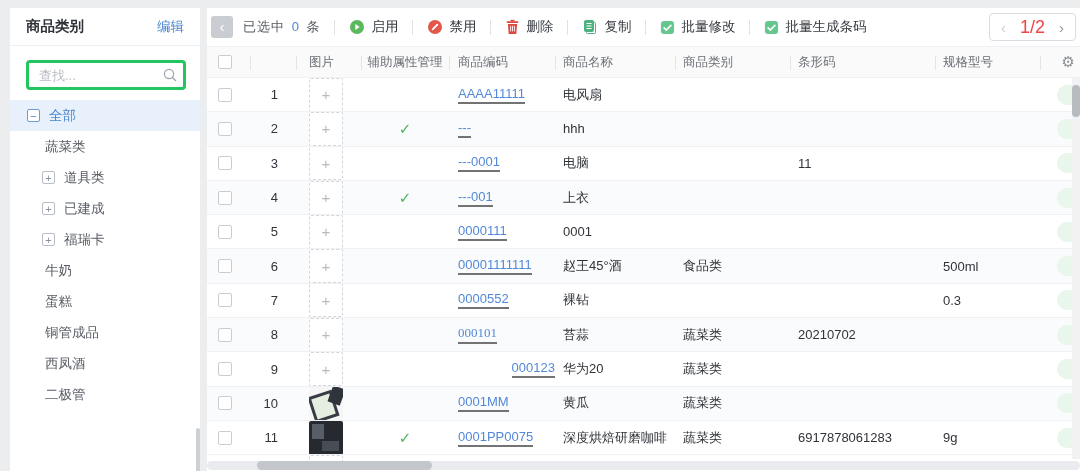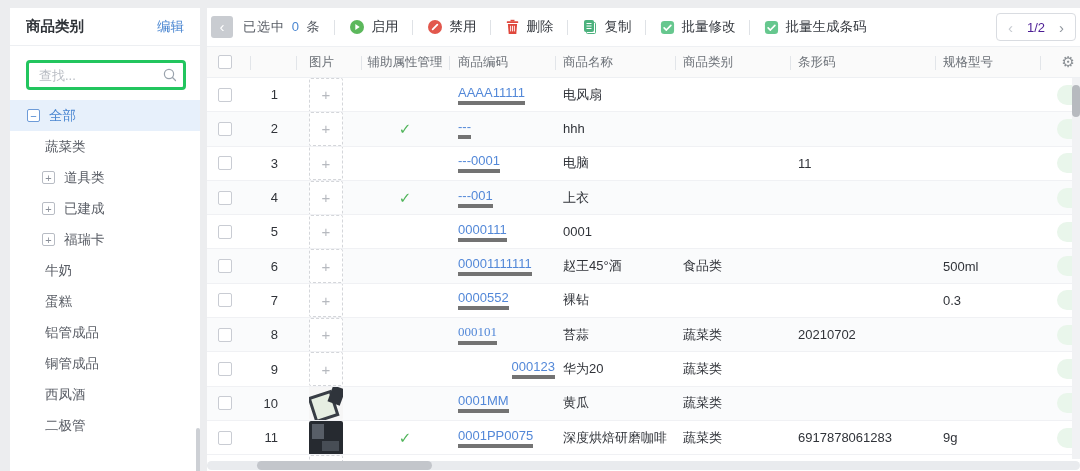--- a/index.html
+++ b/index.html
@@ -26,32 +26,32 @@
   .toolbar{height:38px;display:flex;align-items:center;padding-left:4px}
   .collapse-btn{width:22px;height:22px;background:#c9ccd1;border:none;border-radius:3px;color:#fff;font-size:15px;line-height:20px;cursor:pointer;flex:none}
   .sel-info{margin-left:10px;font-size:13px;color:#565b63;letter-spacing:1px;white-space:nowrap}
   .sel-count{color:#4a86d1;margin:0 2px}
   #tb-buttons{display:flex;align-items:center}
   .tb-div{width:1px;height:15px;background:#dfe2e6;margin:0 14px;flex:none}
   .tb-btn{display:flex;align-items:center;gap:6px;background:none;border:none;font-size:13.5px;color:#363a40;cursor:pointer;white-space:nowrap;font-family:inherit}
   .tb-btn .ic{display:flex;align-items:center}
   .pager{margin-left:auto;margin-right:4px;height:28px;border:1px solid #d9dce1;border-radius:4px;display:flex;align-items:center;padding:0 11px;gap:14px;background:#fff}
   .pg-prev{color:#c6cad0;font-size:15px;cursor:default}
-  .pg-cur{font-size:13px;color:#4c1d95}
+  .pg-cur{font-size:18px;color:#ef4444}
   .pg-next{color:#8f959d;font-size:15px;cursor:pointer}
 
   
   .thead{height:32px;background:#fafafa;border-top:1px solid #eef0f3;border-bottom:1px solid #eef0f3;display:flex;align-items:center;font-size:12.5px;color:#6b7077}
   .hcell{position:relative;height:100%;display:flex;align-items:center;flex:none}
   .hcell .sep{position:absolute;left:0;top:9px;width:1px;height:14px;background:#e2e5e9}
   .trow{display:flex;align-items:center;height:34.3px;border-bottom:1px solid #f0f1f4;font-size:13px;color:#303339}
   .trow:nth-child(even){background:#fafbfc}
   .tcell{height:100%;display:flex;align-items:center;flex:none;overflow:hidden;white-space:nowrap}
   .cb{width:14px;height:14px;border:1px solid #c9ccd3;border-radius:2px;background:#fff;cursor:pointer;flex:none}
-  .link{color:#5388d8;text-decoration:none;border-bottom:4px solid #737373;padding-bottom:1px;cursor:pointer}
+  .link{color:#5388d8;text-decoration:none;border-bottom:2px solid #737373;padding-bottom:1px;cursor:pointer}
   .check{color:#50b45a;font-size:15px;font-weight:bold}
   .imgph{width:34px;height:34px;border:1px dashed #d4d6da;border-radius:2px;color:#b6b9bf;font-size:15px;display:flex;align-items:center;justify-content:center;background:#fff;cursor:pointer}
   .ph{width:34px;height:34px;border-radius:2px;position:relative;overflow:hidden;cursor:pointer}
   .ph10{background:#f6f6f6}
   .ph10::before{content:"";position:absolute;left:2px;top:7px;width:19px;height:21px;background:#e6eee2;border:3px solid #383d45;transform:rotate(-18deg)}
   .ph10::after{content:"";position:absolute;right:0px;top:1px;width:13px;height:17px;background:#2f343b;transform:rotate(20deg)}
   .ph11{background:#262a30}
   .ph11::before{content:"";position:absolute;left:3px;top:3px;width:12px;height:15px;background:#6a707a;opacity:.75}
   .ph11::after{content:"";position:absolute;right:4px;bottom:4px;width:17px;height:10px;background:#50565f;opacity:.8}
   .pill{width:34px;height:20px;border-radius:10px;background:#e9f6eb;margin-left:17px;position:relative;flex:none}
@@ -103,23 +103,20 @@
         </div>
         <div class="tree-item" style="padding-left: 32px;">
           <span class="expander">+</span>
           <span>福瑞卡</span>
         </div>
         <div class="tree-item" style="padding-left: 35px;">
           <span>牛奶</span>
         </div>
         <div class="tree-item" style="padding-left: 35px;">
           <span>蛋糕</span>
-        </div>
-        <div class="tree-item" style="padding-left: 35px;">
-          <span>铝管成品</span>
         </div>
         <div class="tree-item" style="padding-left: 35px;">
           <span>铜管成品</span>
         </div>
         <div class="tree-item" style="padding-left: 35px;">
           <span>西凤酒</span>
         </div>
         <div class="tree-item" style="padding-left: 35px;">
           <span>二极管</span>
         </div>

